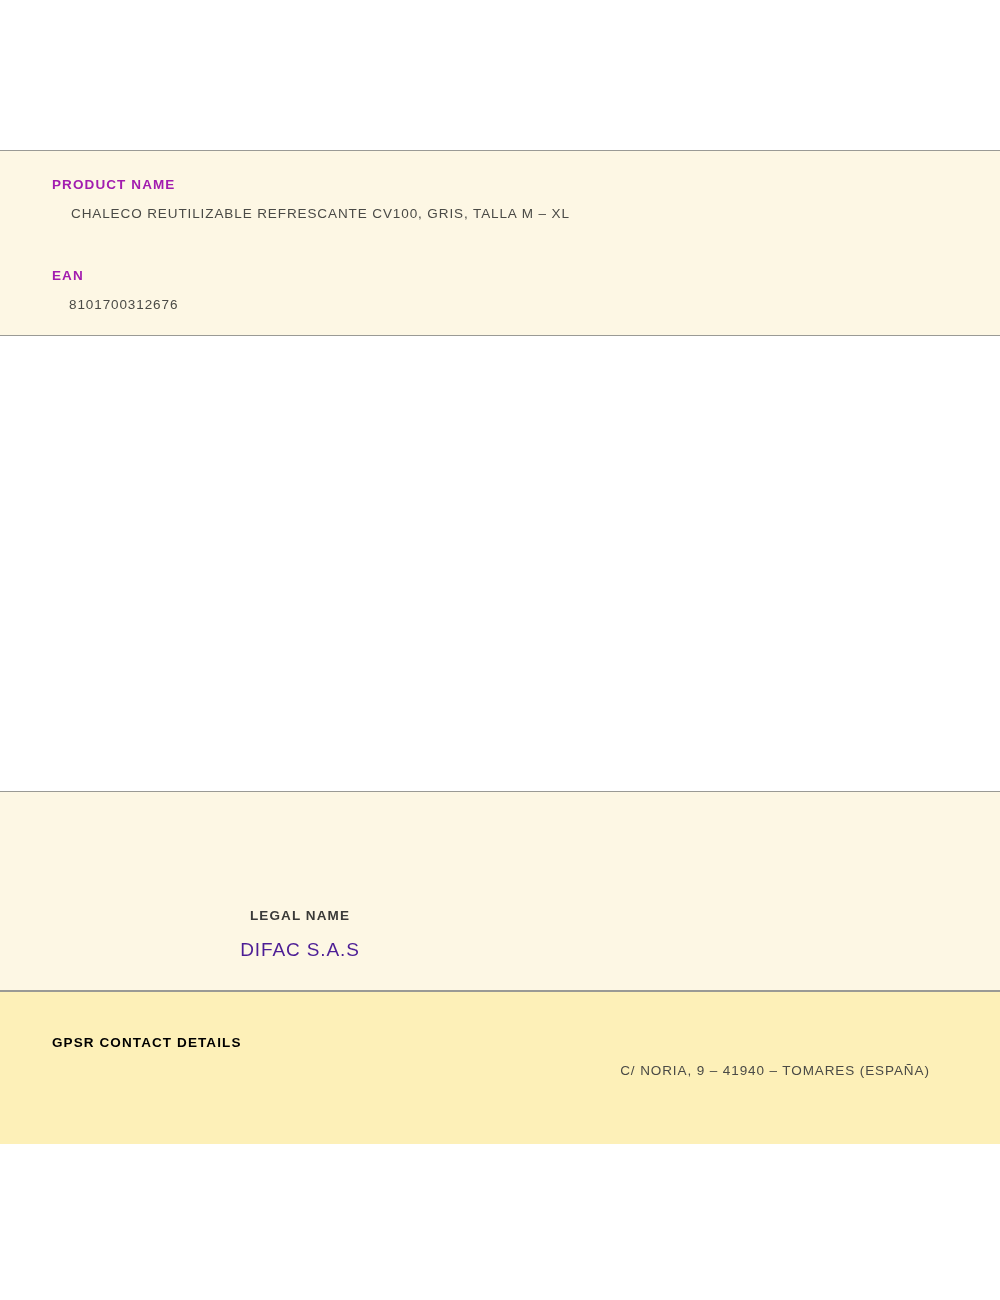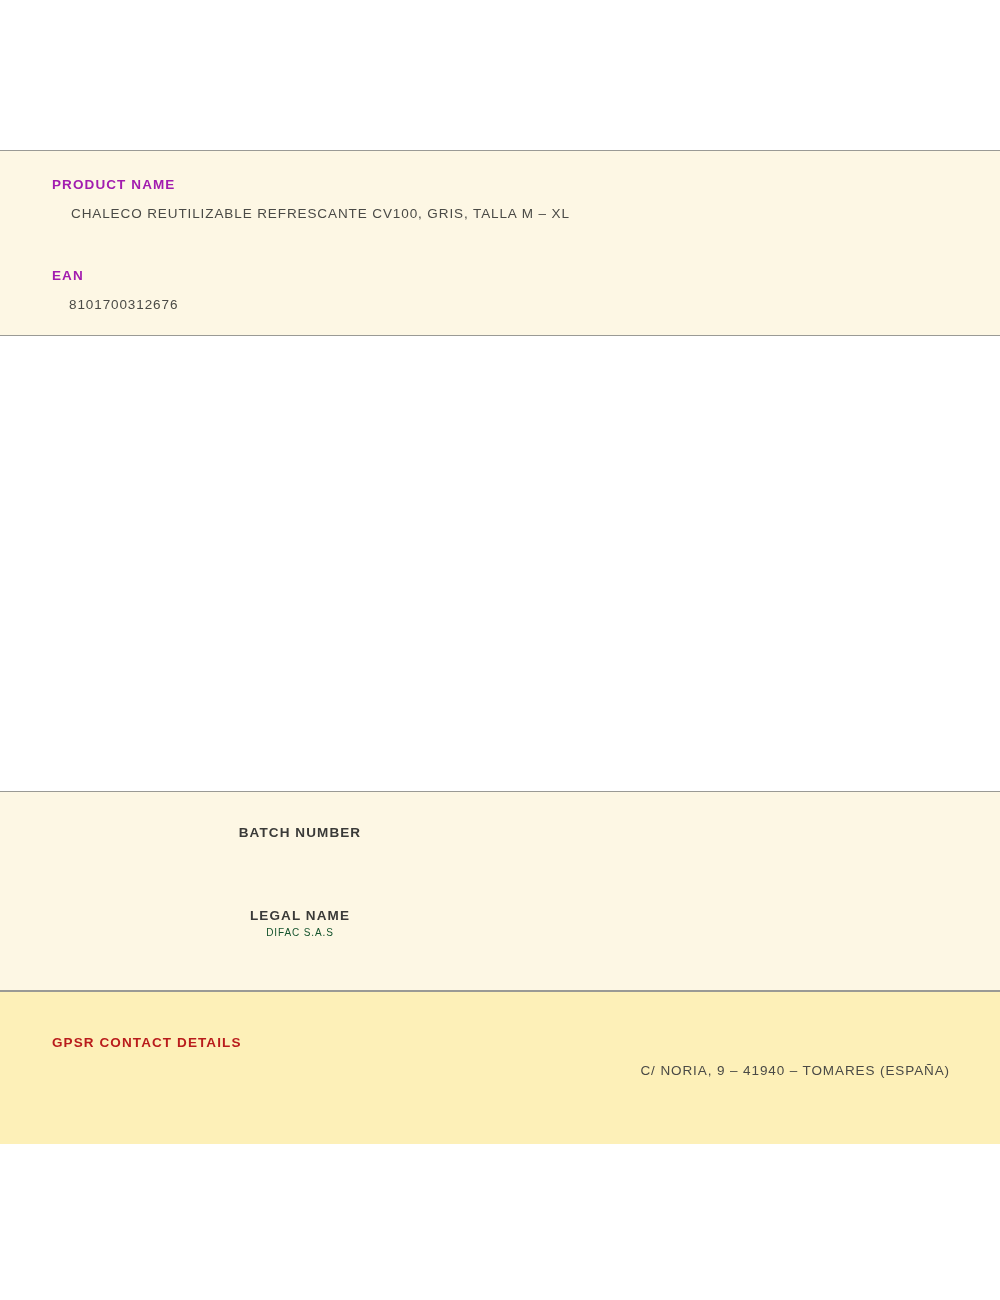--- a/index.html
+++ b/index.html
@@ -79,25 +79,25 @@
     text-align: center;
   }
   .cell .c-label {
     font-size: 13.5px;
     font-weight: bold;
     letter-spacing: 1.1px;
     color: #3a3a38;
     display: block;
   }
   .cell .c-value {
-    font-size: 10px;
+    font-size: 19px;
     letter-spacing: 0.9px;
-    color: #14532d;
+    color: #4c1d95;
     display: block;
-    margin-top: 4px;
+    margin-top: 16px;
   }
   .cell-batch   { left: 150px; top: 33px; width: 300px; }
   .cell-exp     { left: 550px; top: 33px; width: 300px; }
   .cell-legal   { left: 150px; top: 116px; width: 300px; }
   .cell-origin  { left: 550px; top: 123px; width: 300px; }
 
   
   .block-gpsr {
     position: absolute;
     left: 0;
@@ -108,28 +108,28 @@
     border-top: 1px solid #9a9a95;
     box-sizing: border-box;
   }
   .gpsr-label {
     position: absolute;
     left: 52px;
     top: 43px;
     font-size: 13.5px;
     font-weight: bold;
     letter-spacing: 1.1px;
-    color: #b91c1c;
+    color: #000000;
   }
   .gpsr-address {
     position: absolute;
     left: 600px;
     top: 71px;
     width: 350px;
-    text-align: right;
+    text-align: center;
     font-size: 13.5px;
     letter-spacing: 0.9px;
     color: #4a4a46;
   }
 
   
   .block-bottom {
     position: absolute;
     left: 0;
     top: 1144px;
@@ -146,24 +146,20 @@
   <div class="block-top">
     <div class="label-strong pn-label">PRODUCT NAME</div>
     <div class="value-text pn-value">CHALECO REUTILIZABLE REFRESCANTE CV100, GRIS, TALLA M – XL</div>
     <div class="label-strong ean-label">EAN</div>
     <div class="value-text ean-value">8101700312676</div>
   </div>
 
   <div class="block-middle"></div>
 
   <div class="block-batch">
-    <div class="cell cell-batch">
-      <span class="c-label">BATCH NUMBER</span>
-      <span class="c-value"></span>
-    </div>
     <div class="cell cell-legal">
       <span class="c-label">LEGAL NAME</span>
       <span class="c-value">DIFAC S.A.S</span>
     </div>
   </div>
 
   <div class="block-gpsr">
     <div class="gpsr-label">GPSR CONTACT DETAILS</div>
     <div class="gpsr-address">C/ NORIA, 9 – 41940 – TOMARES (ESPAÑA)</div>
   </div>

